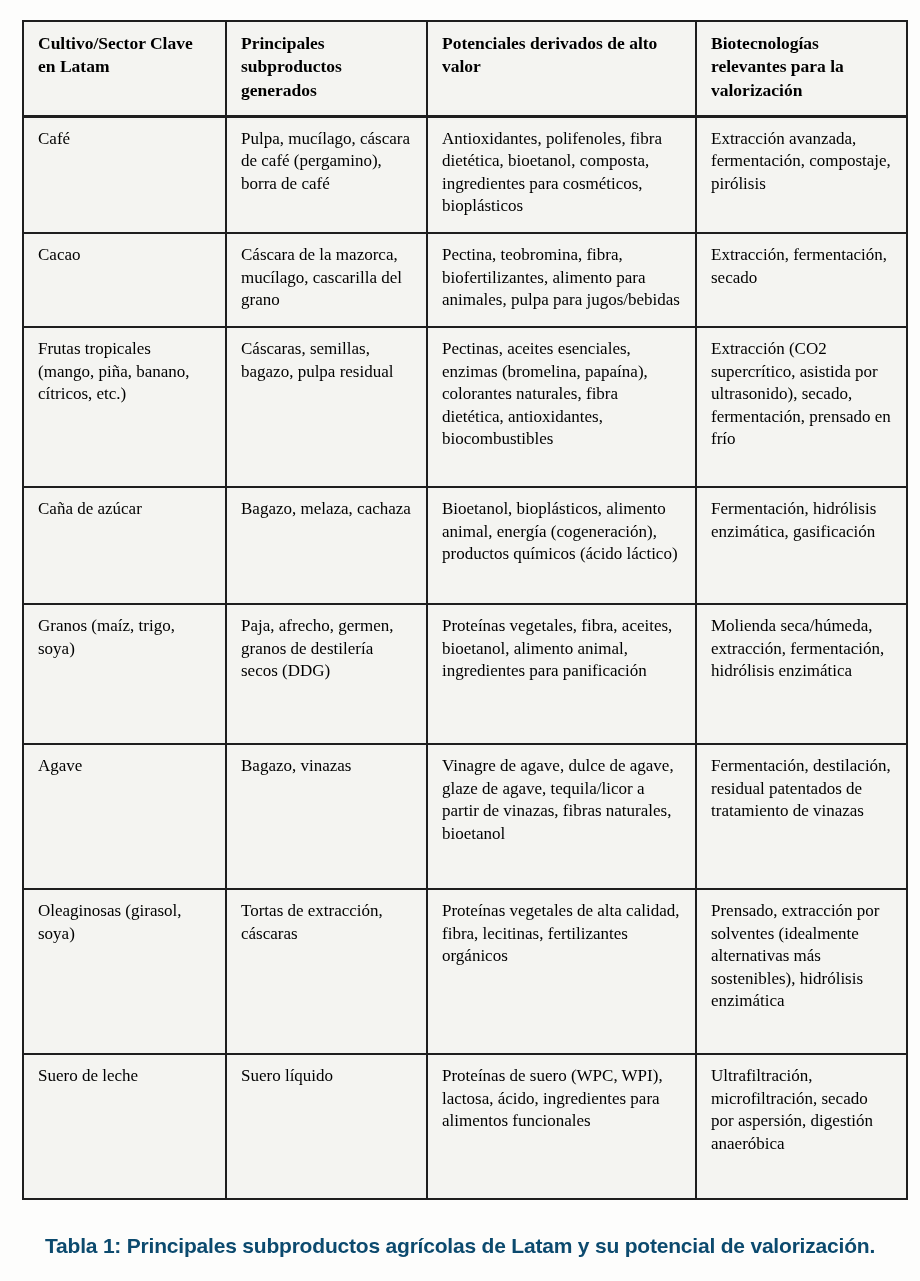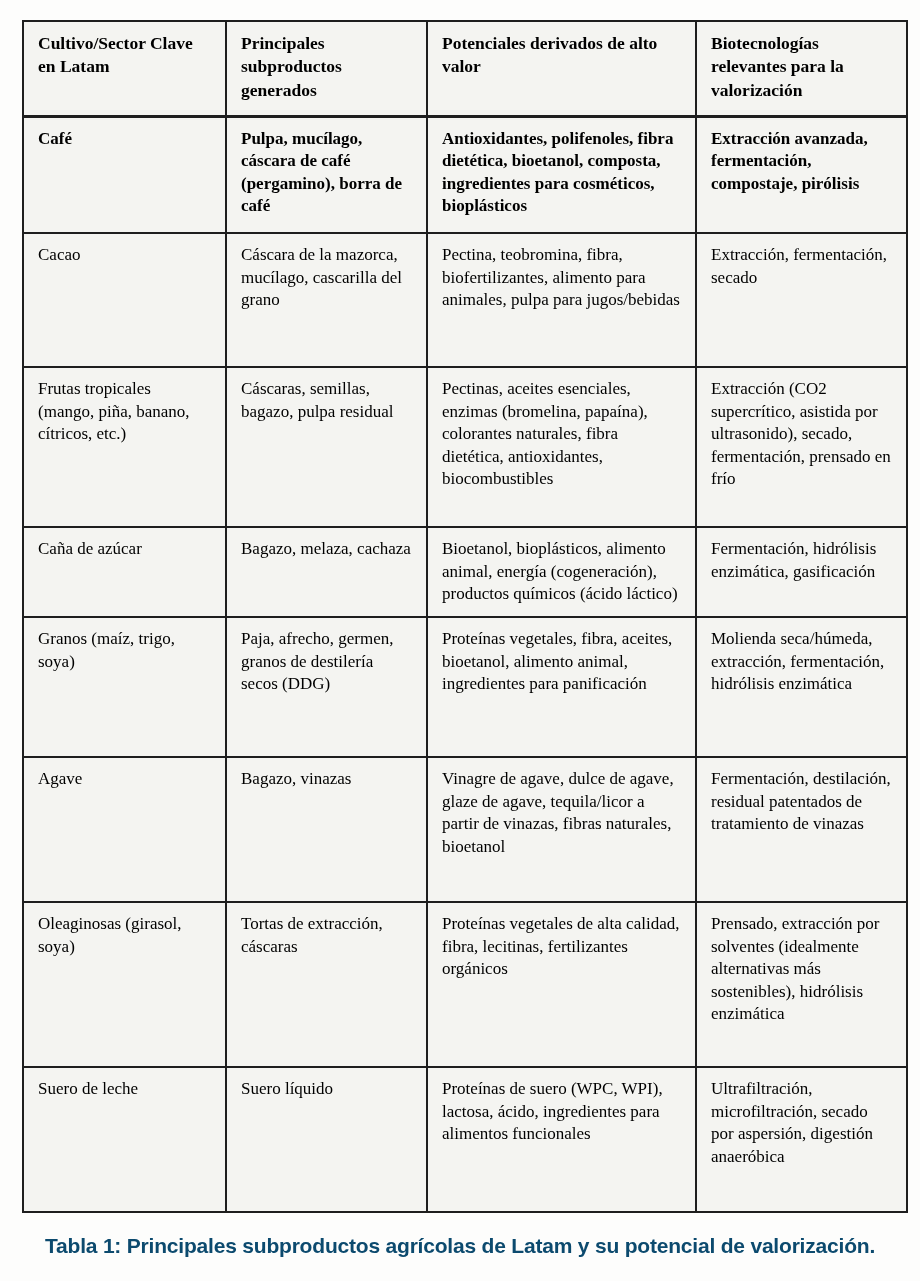--- a/index.html
+++ b/index.html
@@ -39,24 +39,24 @@
     line-height: 1.33;
     color: #000000;
     word-wrap: break-word;
   }
   table.valorization th {
     font-weight: bold;
     font-size: 17.5px;
     border-bottom: 3px solid #1e1e1e;
   }
   tr.r-header   { height: 95px; }
-  tr.r-cafe     { height: 117px; font-weight: bold; }
-  tr.r-cacao    { height: 134px; border-radius: 21px; }
+  tr.r-cafe     { height: 117px; }
+  tr.r-cacao    { height: 94px; border-radius: 21px; }
   tr.r-frutas   { height: 160px; border-radius: 22px; }
-  tr.r-cana     { height: 90px; }
+  tr.r-cana     { height: 117px; }
   tr.r-granos   { height: 140px; margin-top: 20px; }
   tr.r-agave    { height: 145px; }
   tr.r-oleag    { height: 165px; }
   tr.r-suero    { height: 145px; padding-left: 20px; }
   .caption {
     position: absolute;
     left: 0;
     top: 1234px;
     width: 920px;
     text-align: center;

